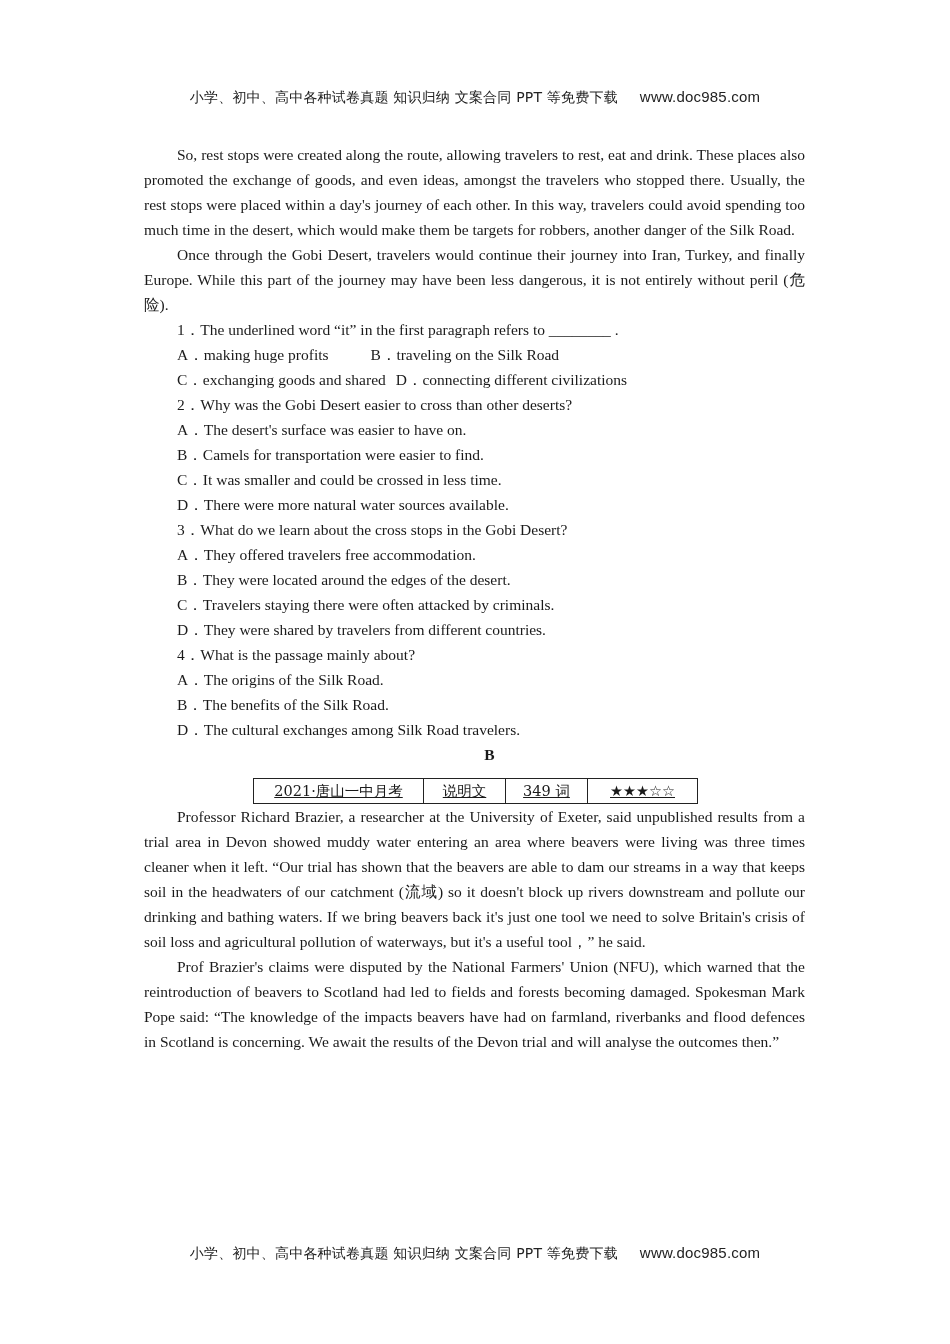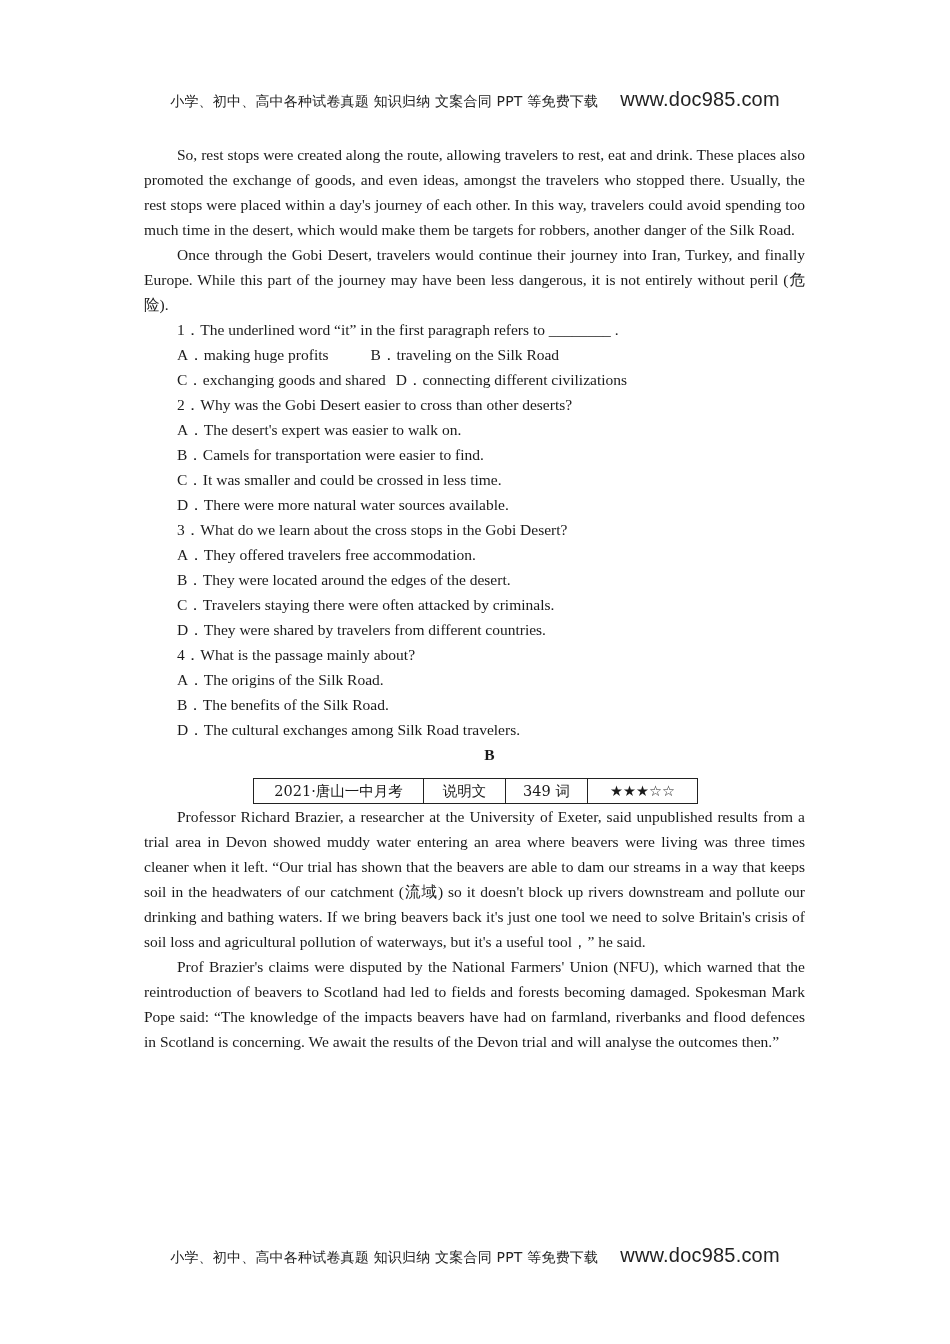--- a/index.html
+++ b/index.html
@@ -22,21 +22,21 @@
       font-family: "DejaVu Sans", sans-serif;
       font-size: 14px;
       color: #222;
       letter-spacing: 0.2px;
     }
     .page-header { top: 88px; }
     .page-footer { top: 1244px; }
     .page-header .site, .page-footer .site {
       margin-left: 22px;
       font-family: "Liberation Sans", sans-serif;
-      font-size: 20px;
+      font-size: 15px;
     }
     .content {
       position: absolute;
       left: 144px;
       top: 142px;
       width: 661px;
       font-family: "Liberation Serif", serif;
       font-size: 15.5px;
       line-height: 25px;
     }
@@ -58,20 +58,21 @@
       font-weight: bold;
       margin: 0;
       height: 25px;
       padding-left: 30px;
     }
     .info-table {
       border-collapse: collapse;
       margin: 11px 0 0 109px;
       font-family: "DejaVu Serif", serif;
       font-size: 14.5px;
+      text-decoration: underline;
     }
     .info-table td {
       border: 1px solid #222;
       height: 24px;
       padding: 0;
       text-align: center;
       line-height: 24px;
     }
     .c1 { width: 169px; }
     .c2 { width: 81px; }
@@ -92,21 +93,21 @@
   <p class="para">Once through the Gobi Desert, travelers would continue their journey into Iran, Turkey, and finally Europe. While this part of the journey may have been less dangerous, it is not entirely without peril (危险).</p>
 
   <div>
     <p class="line"><span>1．</span><span>The underlined word “it” in the first paragraph refers to ________ .</span></p>
     <p class="line"><span><span>A．</span><span>making huge profits</span></span><span class="gap"></span><span><span>B．</span><span>traveling on the Silk Road</span></span></p>
     <p class="line"><span><span>C．</span><span>exchanging goods and shared</span></span><span class="gap2"></span><span><span>D．</span><span>connecting different civilizations</span></span></p>
   </div>
 
   <div>
     <p class="line"><span>2．</span><span>Why was the Gobi Desert easier to cross than other deserts?</span></p>
-    <p class="line"><span>A．</span><span>The desert's expert was easier to walk on.</span></p>
+    <p class="line"><span>A．</span><span>The desert's surface was easier to have on.</span></p>
     <p class="line"><span>B．</span><span>Camels for transportation were easier to find.</span></p>
     <p class="line"><span>C．</span><span>It was smaller and could be crossed in less time.</span></p>
     <p class="line"><span>D．</span><span>There were more natural water sources available.</span></p>
   </div>
 
   <div>
     <p class="line"><span>3．</span><span>What do we learn about the cross stops in the Gobi Desert?</span></p>
     <p class="line"><span>A．</span><span>They offered travelers free accommodation.</span></p>
     <p class="line"><span>B．</span><span>They were located around the edges of the desert.</span></p>
     <p class="line"><span>C．</span><span>Travelers staying there were often attacked by criminals.</span></p>

